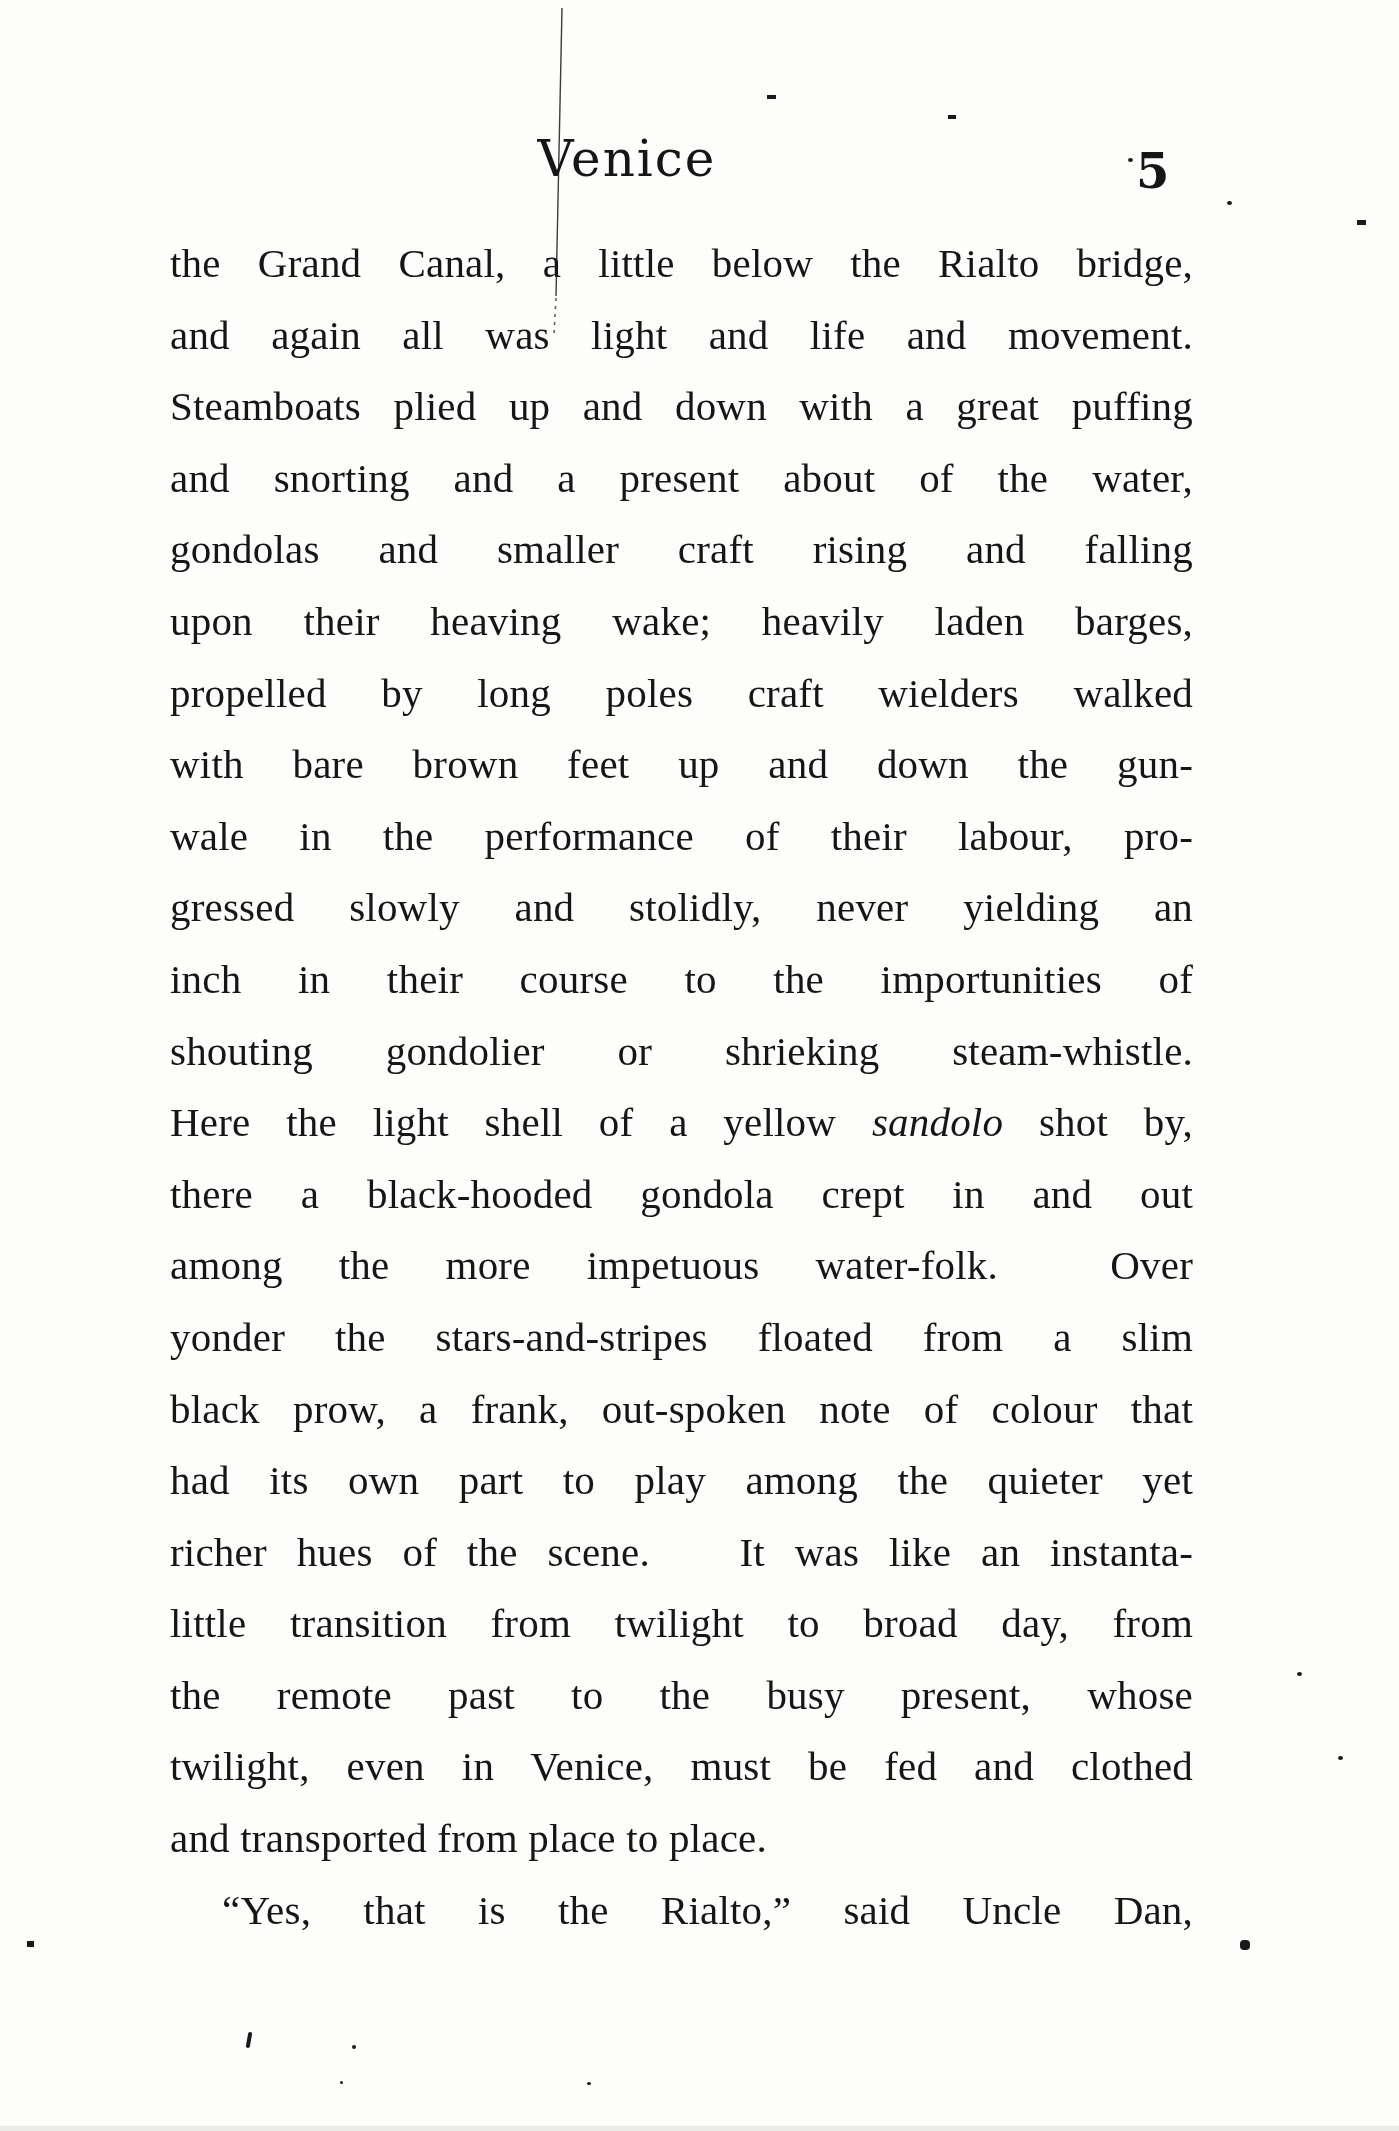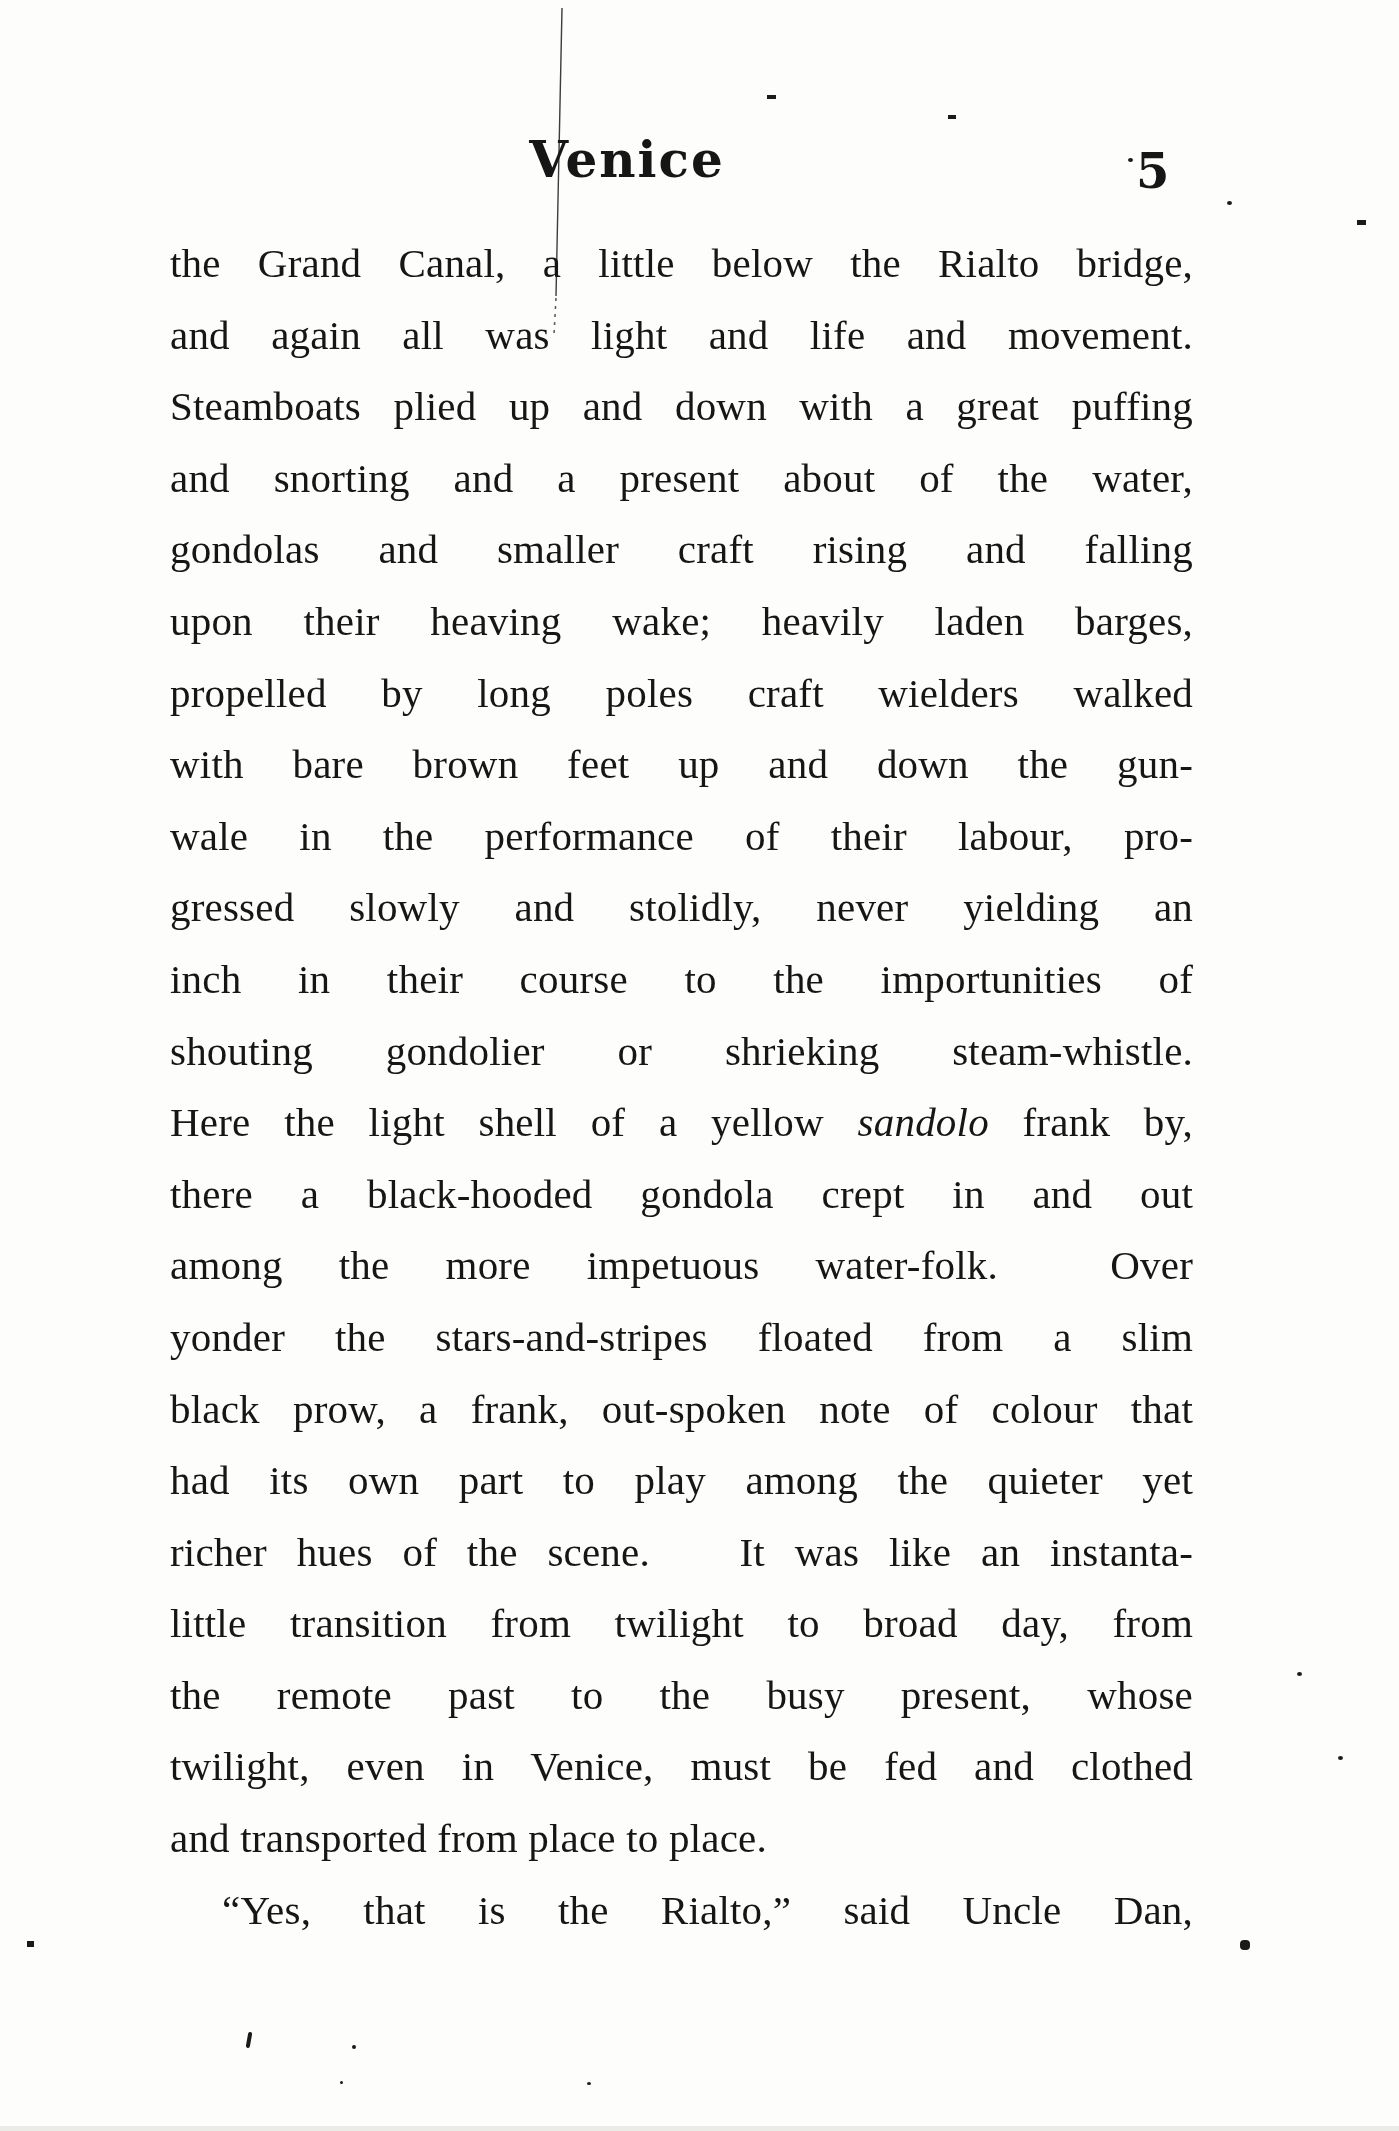--- a/index.html
+++ b/index.html
@@ -12,21 +12,21 @@
     font-family: "Liberation Serif", serif;
     overflow: hidden;
   }
   .running-head-title {
     position: absolute;
     left: 627px;
     top: 130px;
     transform: translateX(-50%);
     font-family: "DejaVu Serif", serif;
     font-size: 50px;
-    font-weight: bold;
+    font-weight: normal;
     letter-spacing: 2px;
     white-space: nowrap;
   }
   .running-head-pagenum {
     position: absolute;
     left: 1136px;
     top: 143px;
     font-family: "DejaVu Serif", serif;
     font-size: 48px;
     font-weight: bold;
@@ -87,21 +87,21 @@
       <div class="line">Steamboats plied up and down with a great puffing</div>
       <div class="line">and snorting and a present about of the water,</div>
       <div class="line">gondolas and smaller craft rising and falling</div>
       <div class="line">upon their heaving wake; heavily laden barges,</div>
       <div class="line">propelled by long poles craft wielders walked</div>
       <div class="line">with bare brown feet up and down the gun-</div>
       <div class="line">wale in the performance of their labour, pro-</div>
       <div class="line">gressed slowly and stolidly, never yielding an</div>
       <div class="line">inch in their course to the importunities of</div>
       <div class="line">shouting gondolier or shrieking steam-whistle.</div>
-      <div class="line"><span>Here the light shell of a yellow </span><span class="it">sandolo</span><span> frank by,</span></div>
+      <div class="line"><span>Here the light shell of a yellow </span><span class="it">sandolo</span><span> shot by,</span></div>
       <div class="line">there a black-hooded gondola crept in and out</div>
       <div class="line">among the more impetuous water-folk.&nbsp; Over</div>
       <div class="line">yonder the stars-and-stripes floated from a slim</div>
       <div class="line">black prow, a frank, out-spoken note of colour that</div>
       <div class="line">had its own part to play among the quieter yet</div>
       <div class="line">richer hues of the scene.&nbsp;&nbsp; It was like an instanta-</div>
       <div class="line">little transition from twilight to broad day, from</div>
       <div class="line">the remote past to the busy present, whose</div>
       <div class="line">twilight, even in Venice, must be fed and clothed</div>
       <div class="line left">and transported from place to place.</div>

